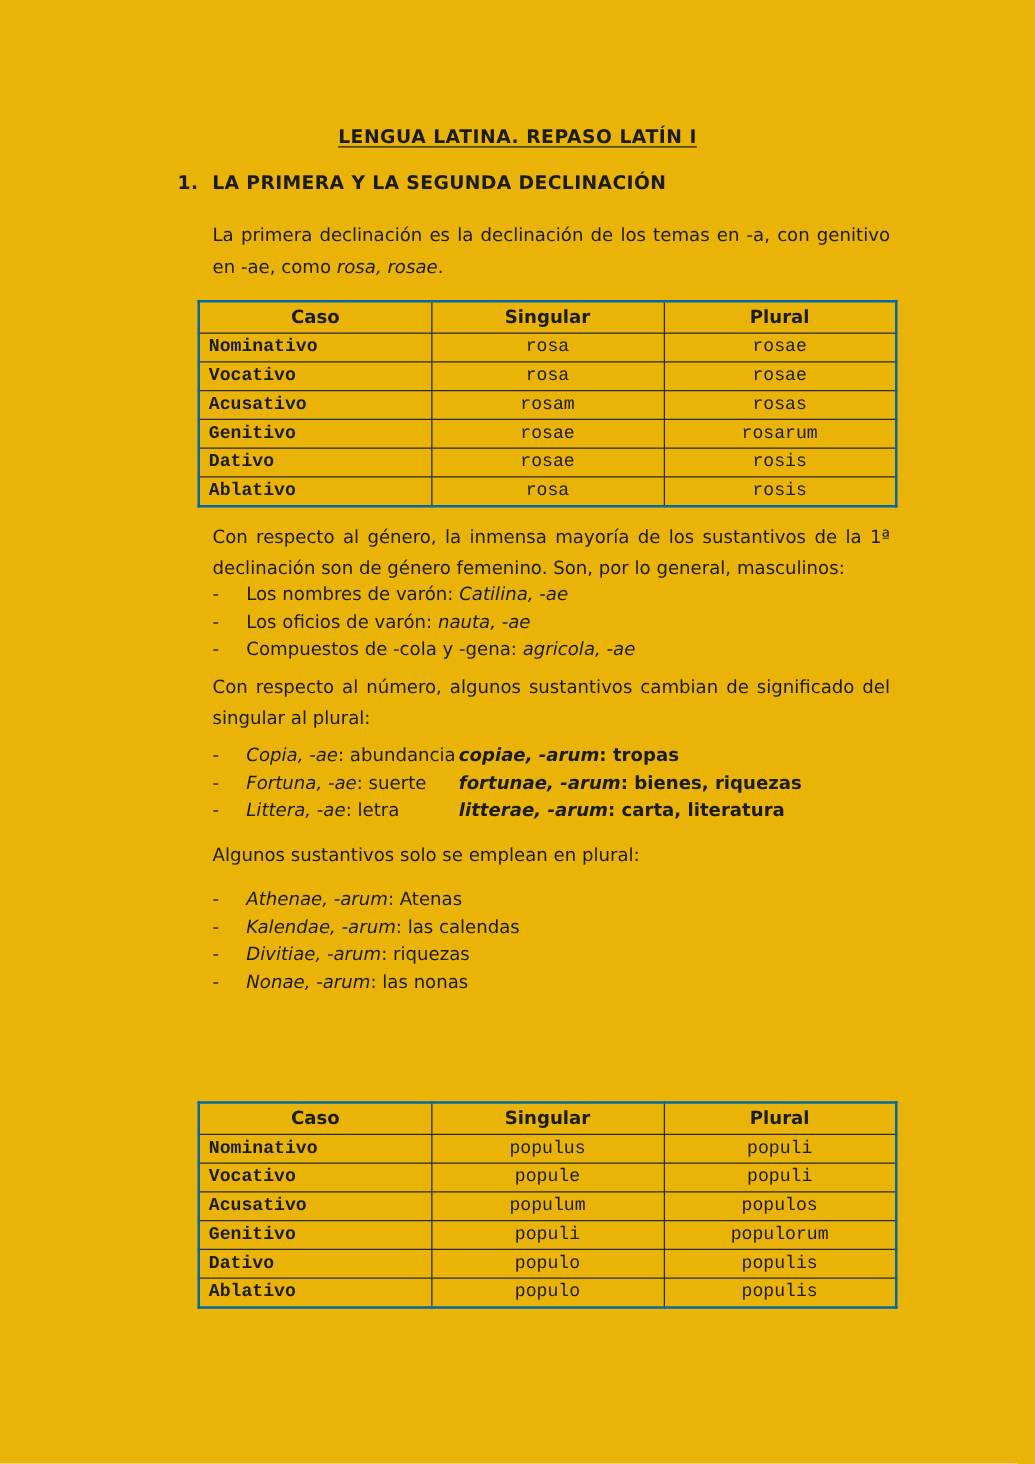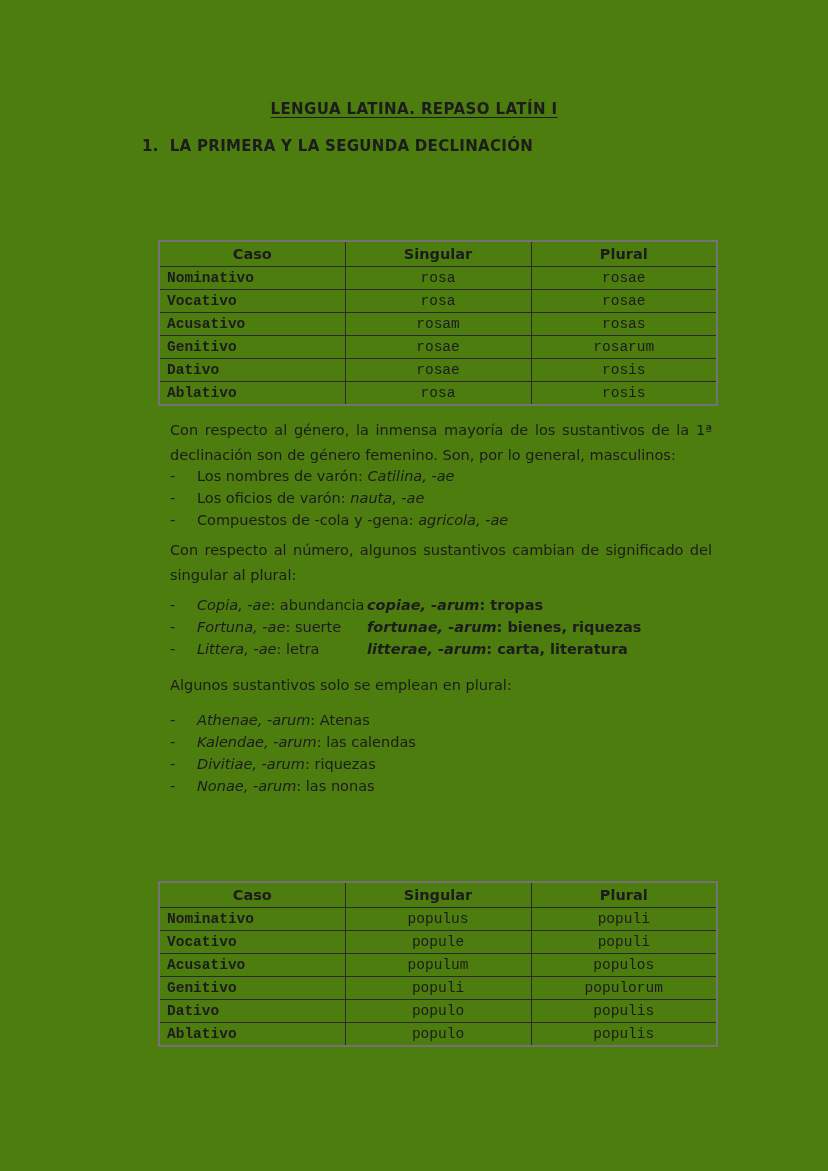--- a/index.html
+++ b/index.html
@@ -1,19 +1,19 @@
 <!DOCTYPE html>
 <html><head>
 <meta charset="utf-8">
 <style>
   html,body { margin:0; padding:0; background:#ffffff; }
   .page {
     position:relative;
     width:828px; height:1171px;
-    background:#4d7c0f;
+    background:#eab308;
     color:#1c1c1c;
     font-family:"DejaVu Sans", sans-serif;
     font-size:14.5px;
     overflow:hidden;
   }
   .abs { position:absolute; }
   .doc-title {
     left:0; top:100px; width:828px;
     text-align:center;
     font-weight:bold;
@@ -41,21 +41,21 @@
   .dash-list .col-left { width:170px; flex:0 0 170px; }
   .dash-list .col-right { flex:1;font-weight:bold; }
   table.decl {
     left:158px; width:560px;
     border-collapse:collapse;
     table-layout:fixed;
     font-size:14.5px;
   }
   table.decl, table.decl th, table.decl td { border:2px solid #2a2a2a; }
   table.decl th, table.decl td { border-width:1.5px; }
-  table.decl { border:2px solid #737373; }
+  table.decl { border:2px solid #0369a1; }
   table.decl th {
     height:24px; font-weight:bold; text-align:center; padding:0;
   }
   table.decl td { height:22px; padding:0;font-family:Liberation Mono, monospace; }
   table.decl td.case { font-weight:bold; text-align:left; padding-left:7px; }
   table.decl td.form { text-align:center; }
   .t1 { top:240px; }
   .t2 { top:881px; }
   i { font-style:italic; }
 </style>
@@ -66,20 +66,21 @@
 
   <div class="abs doc-title">
     <span class="u">LENGUA LATINA. REPASO LATÍN I</span>
   </div>
 
   <div class="abs heading">
     <span class="num">1.</span>
     <span>LA PRIMERA Y LA SEGUNDA DECLINACIÓN</span>
   </div>
 
+  <div class="abs para" style="top:177px;"><span>La primera declinación es la declinación de los temas en -a, con genitivo en -ae, como </span><i>rosa, rosae</i><span>.</span></div>
 
   <table class="abs decl t1">
     <tbody>
         <tr>
       <th>Caso</th>
       <th>Singular</th>
       <th>Plural</th>
     </tr>
     <tr>
       <td class="case">Nominativo</td>

